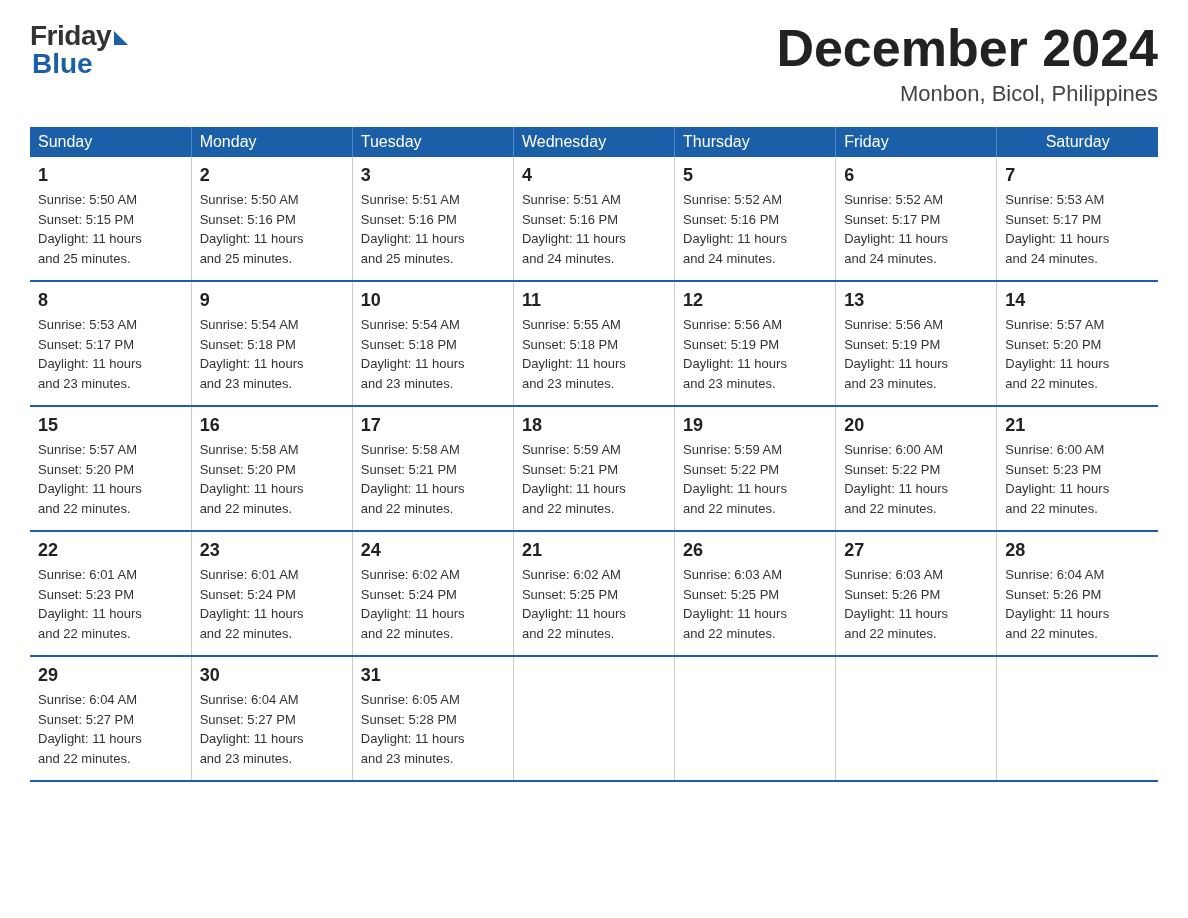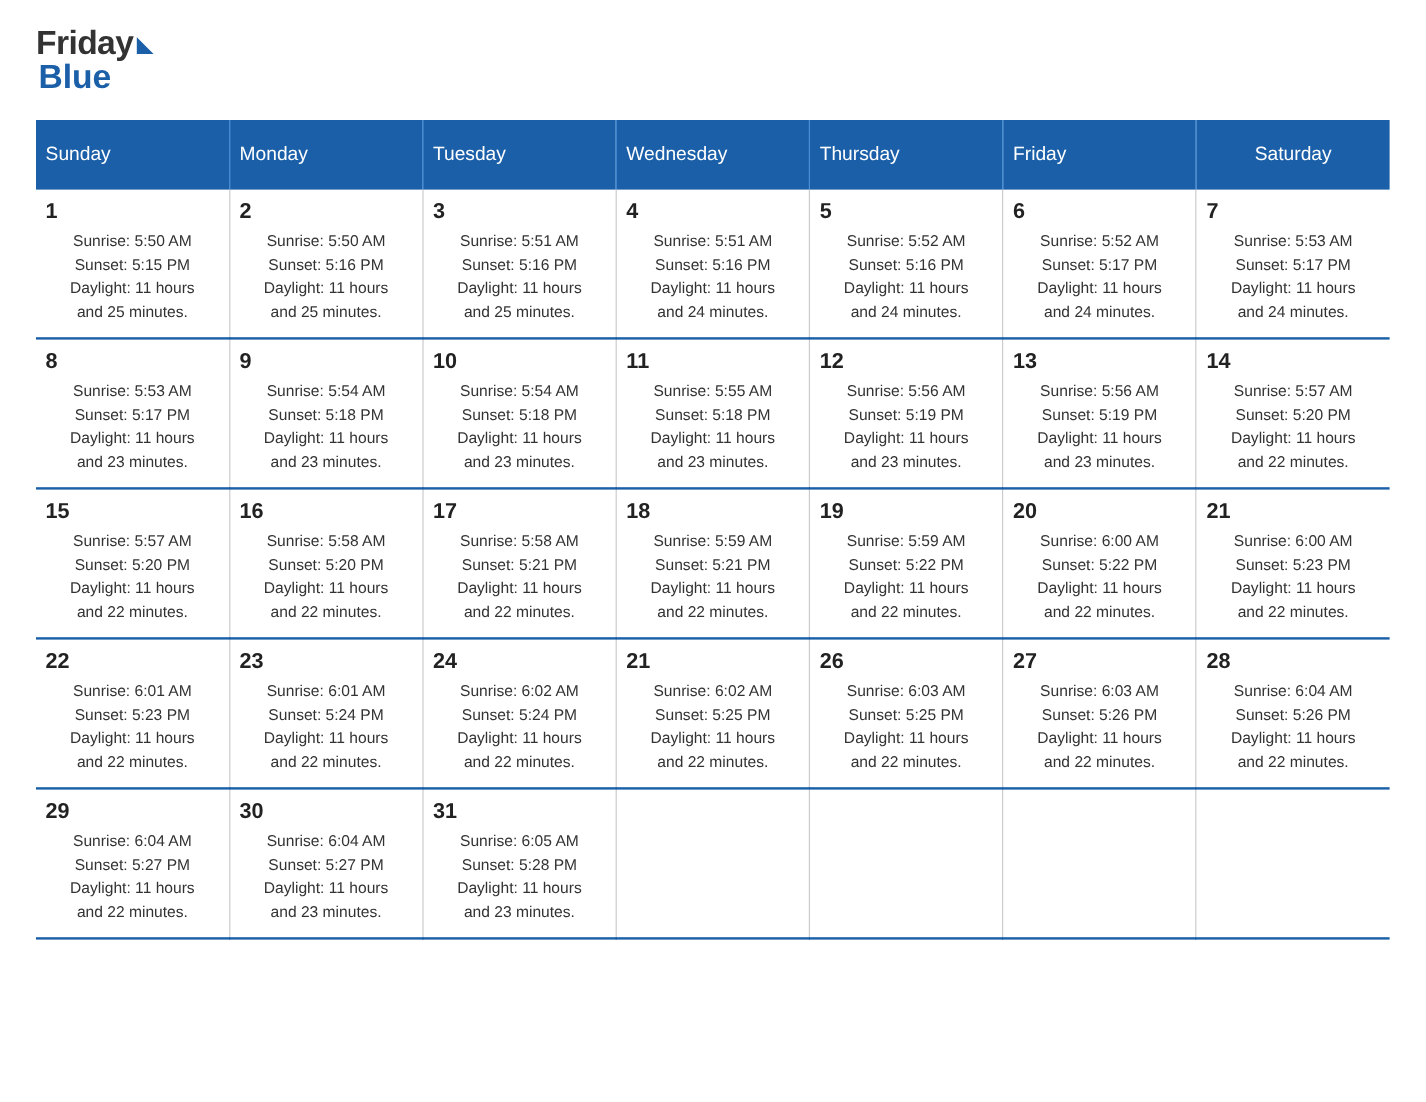--- a/index.html
+++ b/index.html
@@ -65,21 +65,21 @@
     table {
       width: 100%;
       border-collapse: collapse;
       font-size: 13.5px;
     }
     thead tr {
       background-color: #1a5fa8;
       color: #fff;
     }
     thead th {
-      padding: 20px 8px;
+      padding: 6px 8px;
       text-align: left;
       font-weight: normal;
       font-size: 16px;
       border-right: 1px solid #4a8fd4;
     }
     thead th:last-child {
       border-right: none;
       text-align: center;
     }
     tbody tr {
@@ -99,36 +99,39 @@
       font-size: 18px;
       font-weight: bold;
       color: #222;
       display: block;
       margin-bottom: 4px;
     }
     .day-info {
       color: #333;
       font-size: 13px;
       line-height: 1.5;
-      text-align: center;
     }
     .empty-cell {
       background: #fff;
     }
   </style>
 </head>
 <body>
 
 <div class="header">
   <div class="logo">
     <div class="logo-top">
       <span class="logo-general">Friday</span>
       <div class="logo-arrow"></div>
     </div>
     <span class="logo-blue">Blue</span>
+  </div>
+  <div class="title-block">
+    <div class="month-title">December 2024</div>
+    <div class="location-title">Monbon, Bicol, Philippines</div>
   </div>
 </div>
 
 <table>
   <thead>
     <tr>
     <th>Sunday</th>
         <th>Monday</th>
         <th>Tuesday</th>
         <th>Wednesday</th>

